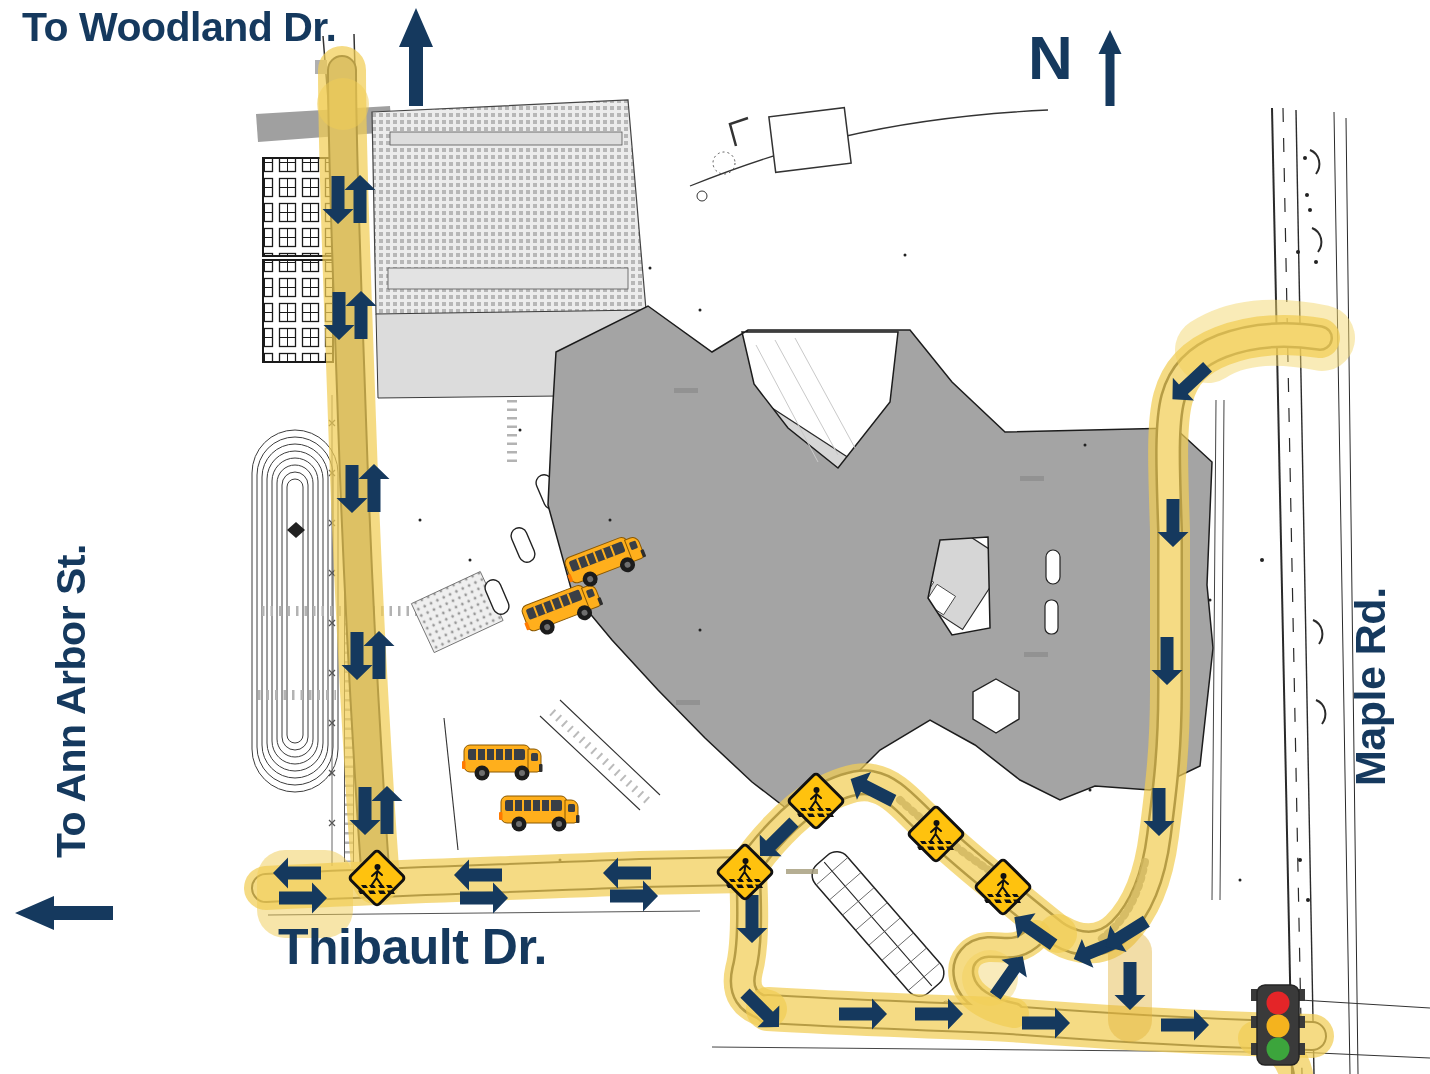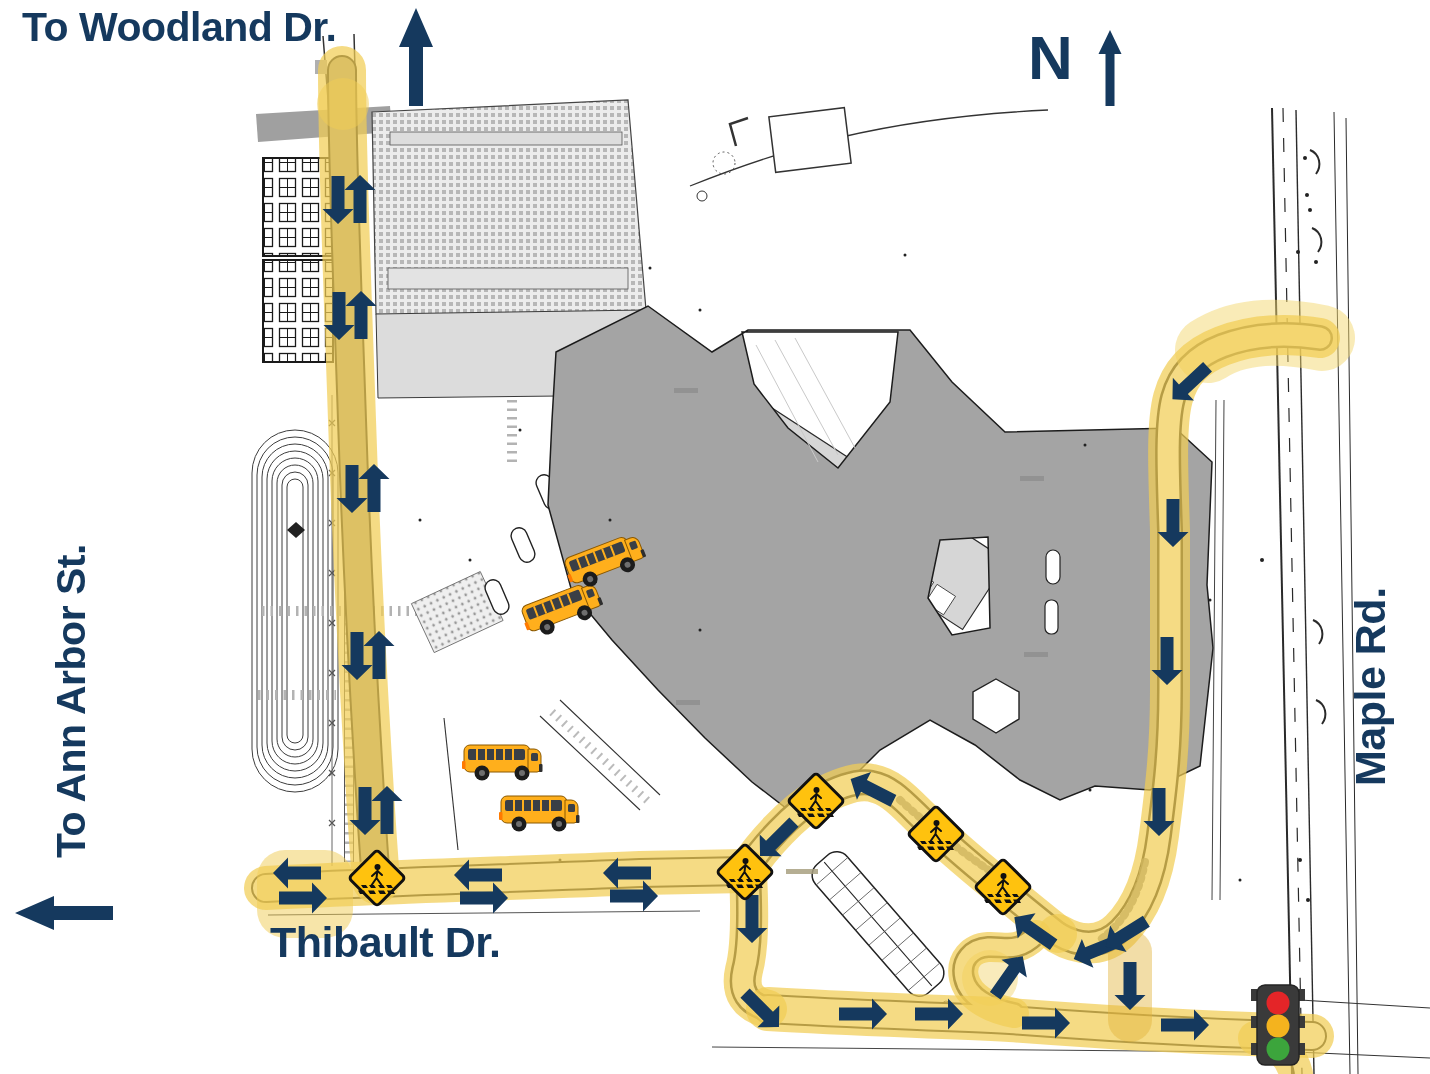--- a/index.html
+++ b/index.html
@@ -2,21 +2,21 @@
 <html><head>
 <meta charset="utf-8">
 <style>
   html,body{margin:0;padding:0;background:#fff;}
   .stage{position:relative;width:1430px;height:1074px;background:#ffffff;overflow:hidden;
          font-family:"Liberation Sans",sans-serif;}
   .stage svg{position:absolute;left:0;top:0;}
   .lbl{position:absolute;color:#15395E;font-weight:bold;white-space:nowrap;letter-spacing:-0.5px;}
   .lbl-woodland{left:22px;top:4px;font-size:41px;}
   .lbl-n{left:1028px;top:22px;font-size:62px;}
-  .lbl-thibault{left:270px;top:918px;font-size:43px;}
+  .lbl-thibault{left:278px;top:918px;font-size:50px;}
   .lbl-annarbor{left:48px;top:858px;font-size:41px;transform:rotate(-90deg);transform-origin:0 0;}
   .lbl-maple{left:1346px;top:786px;font-size:43px;transform:rotate(-90deg);transform-origin:0 0;}
 </style>
 </head>
 <body>
 
 <div class="stage">
 
 <svg width="1430" height="1074" viewBox="0 0 1430 1074">
   <defs>

